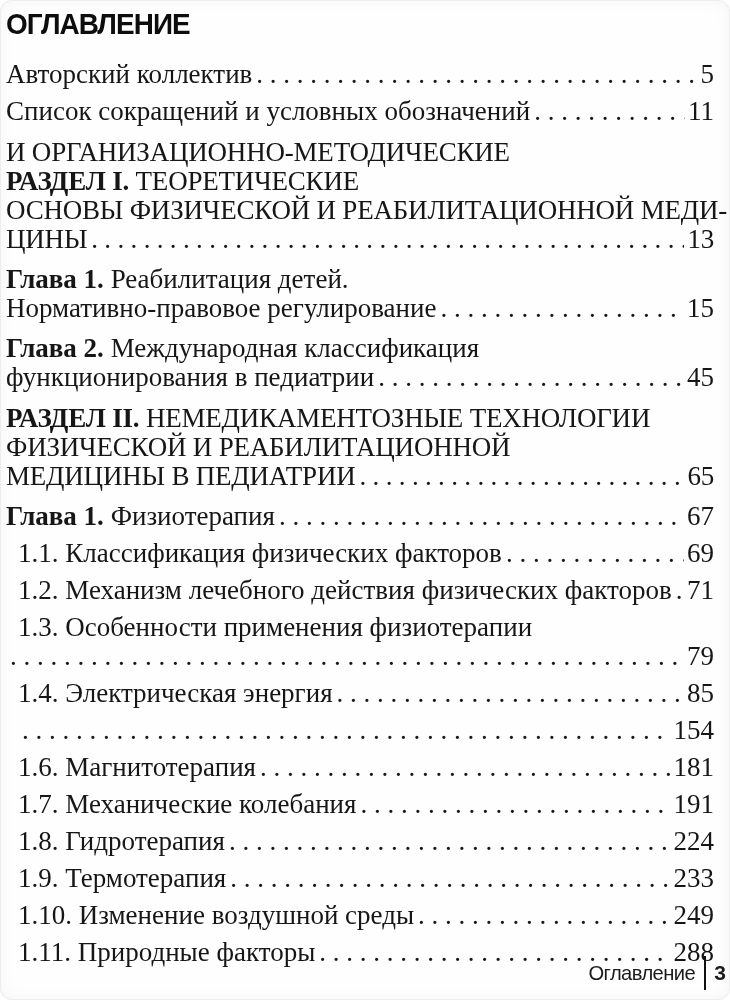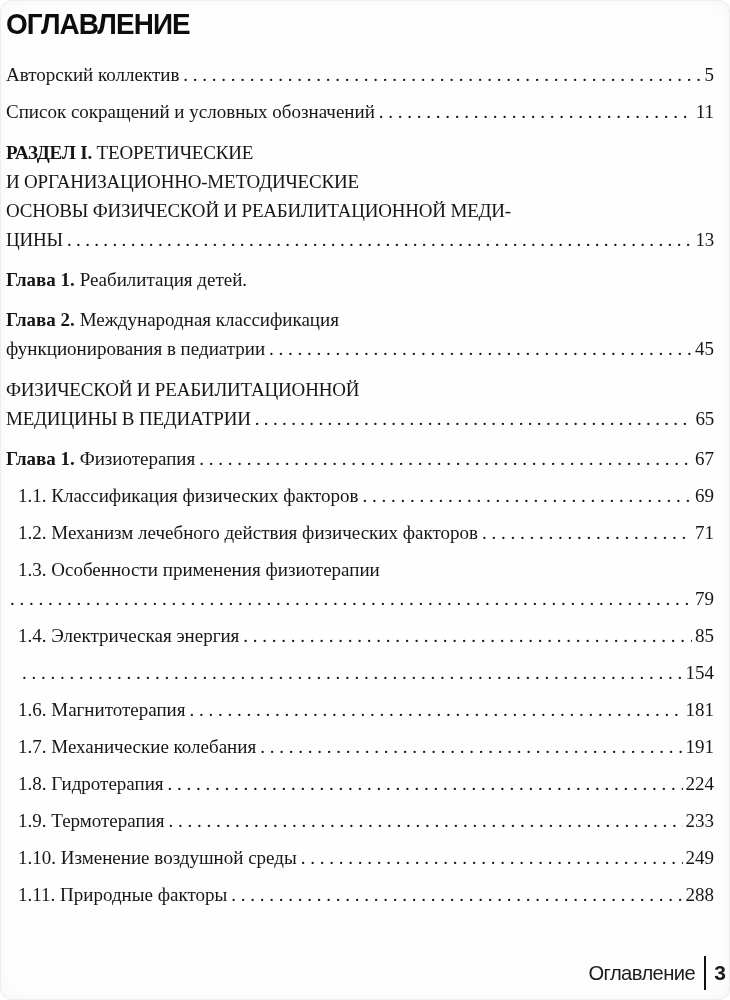--- a/index.html
+++ b/index.html
@@ -25,21 +25,21 @@
     transform-origin: left center;
     color: #0d0d0d;
     margin: 2px 0 20px 0;
     line-height: 1.05;
   }
   .toc-list { }
   .entry { margin-bottom: 8px; }
   .entry + .entry.has-prefix { margin-top: 11px; }
   .entry + .entry.caps { margin-top: 12px; }
   .line {
-    font-size: 19px;
+    font-size: 27px;
     line-height: 29px;
     white-space: nowrap;
   }
   .row { display: flex; align-items: baseline; }
   .text { flex: 0 0 auto; }
   .entry.indent .line:first-child { padding-left: 12px; align-items: center; }
   .prefix { font-weight: 700; }
   .entry.caps .line { letter-spacing: -0.2px; }
   .dots {
     flex: 1 1 auto;
@@ -91,41 +91,47 @@
         </div>
       </div>
       <div class="entry">
         <div class="line row">
           <span class="text">Список сокращений и условных обозначений</span>
           <span class="dots"></span>
           <span class="pnum">11</span>
         </div>
       </div>
       <div class="entry caps has-prefix">
+        <div class="line"><span class="text">И ОРГАНИЗАЦИОННО-МЕТОДИЧЕСКИЕ</span></div>
         <div class="line"><span class="text"><b class="prefix">РАЗДЕЛ I. </b>ТЕОРЕТИЧЕСКИЕ</span></div>
-        <div class="line"><span class="text">И ОРГАНИЗАЦИОННО-МЕТОДИЧЕСКИЕ</span></div>
         <div class="line"><span class="text">ОСНОВЫ ФИЗИЧЕСКОЙ И РЕАБИЛИТАЦИОННОЙ МЕДИ-</span></div>
         <div class="line row">
           <span class="text">ЦИНЫ</span>
           <span class="dots"></span>
           <span class="pnum">13</span>
         </div>
       </div>
       <div class="entry has-prefix">
         <div class="line"><span class="text"><b class="prefix">Глава 1. </b>Реабилитация детей.</span></div>
+        <div class="line row">
+          <span class="text">Нормативно-правовое регулирование</span>
+          <span class="dots"></span>
+          <span class="pnum">15</span>
+        </div>
       </div>
       <div class="entry has-prefix">
         <div class="line"><span class="text"><b class="prefix">Глава 2. </b>Международная классификация</span></div>
         <div class="line row">
           <span class="text">функционирования в педиатрии</span>
           <span class="dots"></span>
           <span class="pnum">45</span>
         </div>
       </div>
       <div class="entry caps has-prefix">
+        <div class="line"><span class="text"><b class="prefix">РАЗДЕЛ II. </b>НЕМЕДИКАМЕНТОЗНЫЕ ТЕХНОЛОГИИ</span></div>
         <div class="line"><span class="text">ФИЗИЧЕСКОЙ И РЕАБИЛИТАЦИОННОЙ</span></div>
         <div class="line row">
           <span class="text">МЕДИЦИНЫ В ПЕДИАТРИИ</span>
           <span class="dots"></span>
           <span class="pnum">65</span>
         </div>
       </div>
       <div class="entry has-prefix">
         <div class="line row">
           <span class="text"><b class="prefix">Глава 1. </b>Физиотерапия</span>

